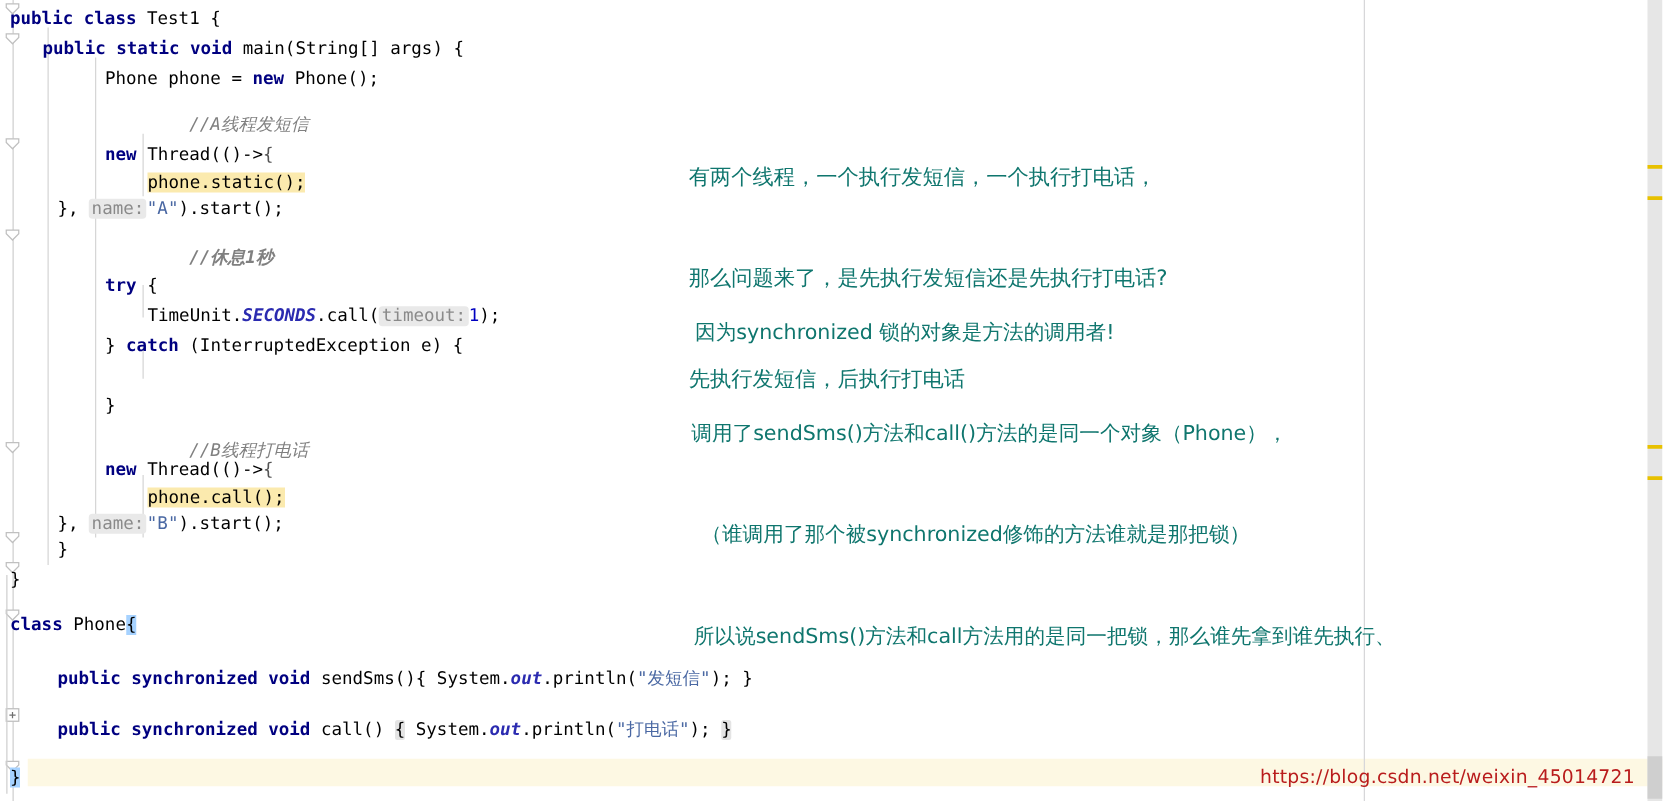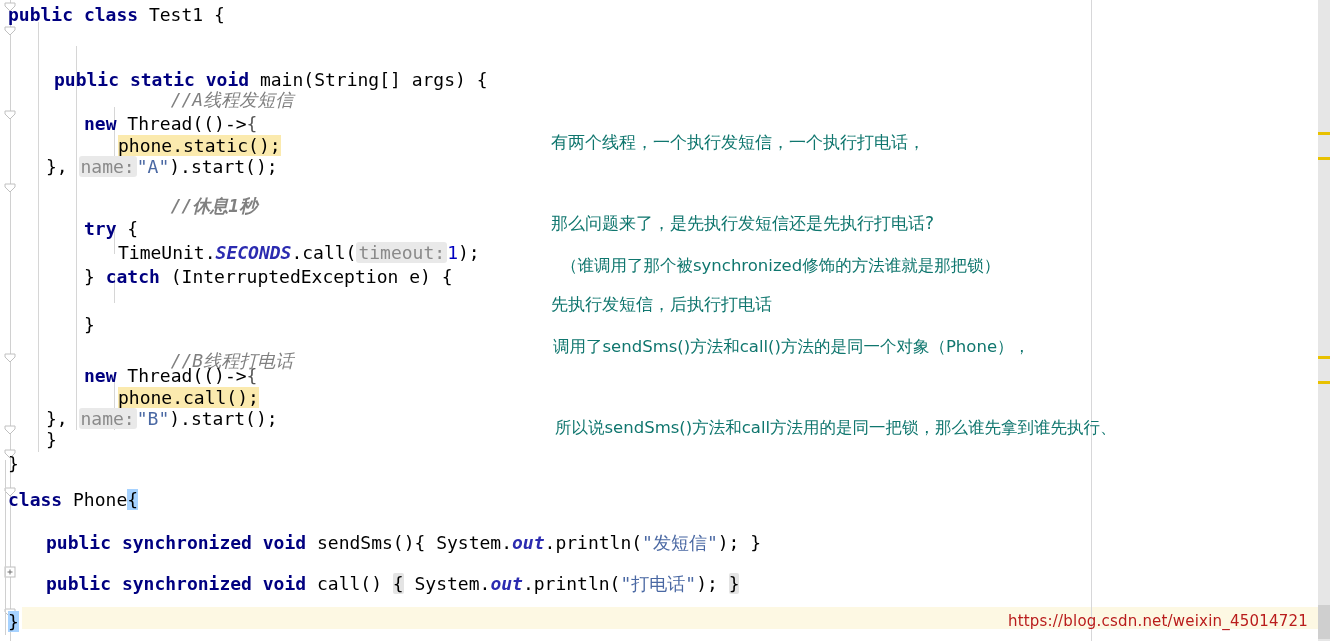--- a/index.html
+++ b/index.html
@@ -18,21 +18,21 @@
   
   .markerbar{position:absolute;right:0;top:0;width:12px;height:641px;background:#e6e6e6;}
   .marker{position:absolute;right:0;width:12px;height:3px;background:#e8c100;}
   .thumb{position:absolute;right:0;top:605px;width:12px;height:34px;background:#cfcfcf;}
 
   
   .margin-guide{position:absolute;left:1091px;top:0;width:1px;height:641px;background:#d7d7d9;}
 
   
   .code{position:absolute;left:0;top:0;width:1330px;height:641px;
-        font-size:18px;line-height:24.4px;white-space:pre;color:#000000;}
+        font-size:14px;line-height:24.4px;white-space:pre;color:#000000;}
   .ln{position:absolute;left:0;white-space:pre;}
 
   
   .iguide{position:absolute;width:1px;background:#d6d6d6;}
 
   
   .kw   {color:#000080;font-weight:bold;}
   .cls  {color:#000000;}
   .cmt  {color:#808080;font-style:italic;}
   .str  {color:#4a68a3;}
@@ -128,22 +128,23 @@
   <div class="iguide" style="left:114px;top:107px;height:50px;"></div>
   <div class="iguide" style="left:114px;top:228px;height:26px;"></div>
   <div class="iguide" style="left:114px;top:277px;height:26px;"></div>
   <div class="iguide" style="left:114px;top:380px;height:50px;"></div>
   <div class="iguide" style="left:5px;top:460px;height:175px;background:#d0d0d0;"></div>
 
   <div class="code">
 
     <div class="ln" style="top:3px;left:8px;"><span class="kw">public</span><span class="plain"> </span><span class="kw">class</span><span class="plain"> </span><span class="cls">Test1</span><span class="plain"> {</span></div>
 
-    <div class="ln" style="top:27px;left:54px;margin-top:41px;"><span class="kw">public</span><span class="plain"> </span><span class="kw">static</span><span class="plain"> </span><span class="kw">void</span><span class="plain"> main(</span><span class="cls">String</span><span class="plain">[] args) {</span></div>
-
+    <div class="ln" style="top:27px;left:34px;"><span class="kw">public</span><span class="plain"> </span><span class="kw">static</span><span class="plain"> </span><span class="kw">void</span><span class="plain"> main(</span><span class="cls">String</span><span class="plain">[] args) {</span></div>
+
+    <div class="ln" style="top:51px;left:84px;"><span class="cls">Phone</span><span class="plain"> phone = </span><span class="kw">new</span><span class="plain"> </span><span class="cls">Phone</span><span class="plain">();</span></div>
 
     <div class="ln cmt" style="top:88px;left:84px;">        //A线程发短信</div>
 
     <div class="ln" style="top:112px;left:84px;"><span class="kw">new</span><span class="plain"> </span><span class="cls">Thread</span><span class="plain">(()-&gt;</span><span class="plain" style="color:#555;">{</span></div>
 
     <div class="ln" style="top:134px;left:118px;"><span class="hl-yellow">phone.static();</span></div>
 
     <div class="ln" style="top:155px;left:46px;"><span class="plain">}, </span><span class="hint">name:</span><span class="str">"A"</span><span class="plain">).start();</span></div>
 
     <div class="ln cmt" style="top:194px;left:84px;font-weight:bold;">        //休息1秒</div>
@@ -179,22 +180,23 @@
 
   </div>
 
   <div class="annot annot-a" style="left:551px;top:75px;">
     <div>有两个线程，一个执行发短信，一个执行打电话，</div>
     <div>那么问题来了，是先执行发短信还是先执行打电话?</div>
     <div>先执行发短信，后执行打电话</div>
   </div>
 
   <div class="annot annot-b" style="left:553px;top:198px;">
+    <div style="padding-left:3px;">因为synchronized 锁的对象是方法的调用者!</div>
+    <div style="padding-left:0px;">调用了sendSms()方法和call()方法的是同一个对象（Phone），</div>
     <div style="padding-left:8px;">（谁调用了那个被synchronized修饰的方法谁就是那把锁）</div>
-    <div style="padding-left:0px;">调用了sendSms()方法和call()方法的是同一个对象（Phone），</div>
     <div style="padding-left:2px;">所以说sendSms()方法和call方法用的是同一把锁，那么谁先拿到谁先执行、</div>
   </div>
 
   <div class="watermark">https://blog.csdn.net/weixin_45014721</div>
 
   <div class="markerbar">
     <div class="marker" style="top:132px;"></div>
     <div class="marker" style="top:157px;"></div>
     <div class="marker" style="top:356px;"></div>
     <div class="marker" style="top:381px;"></div>

